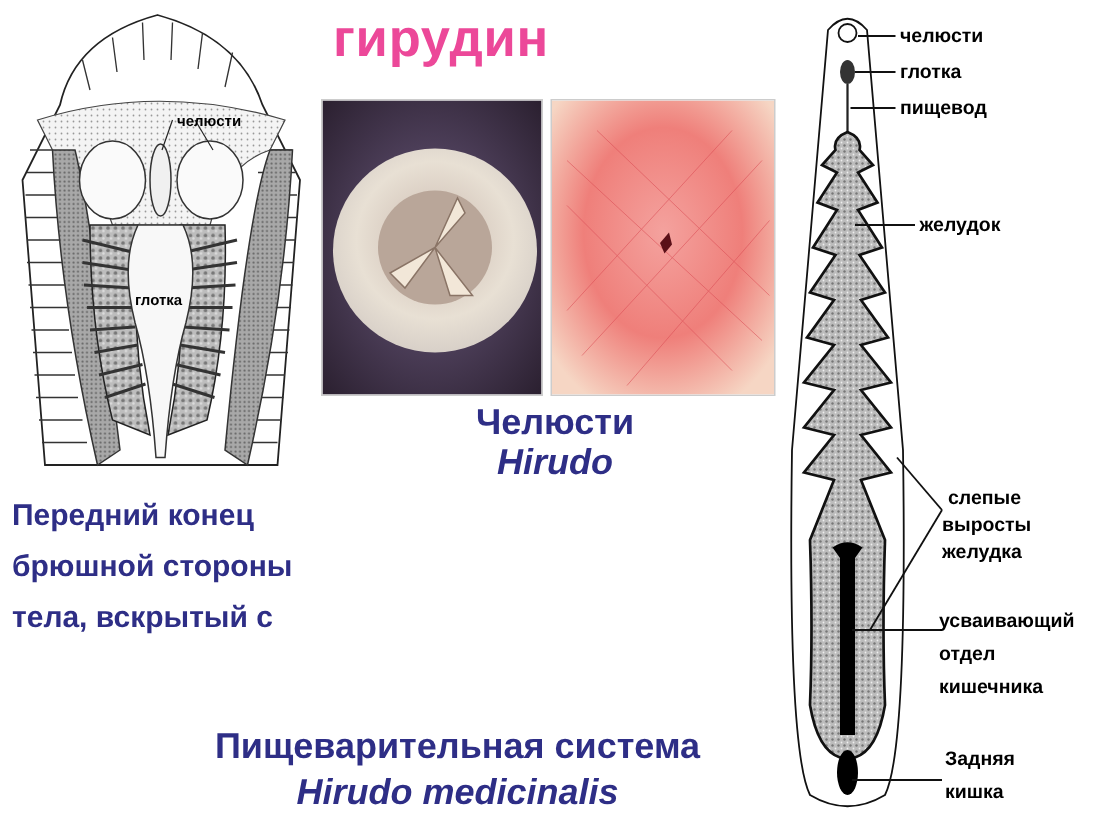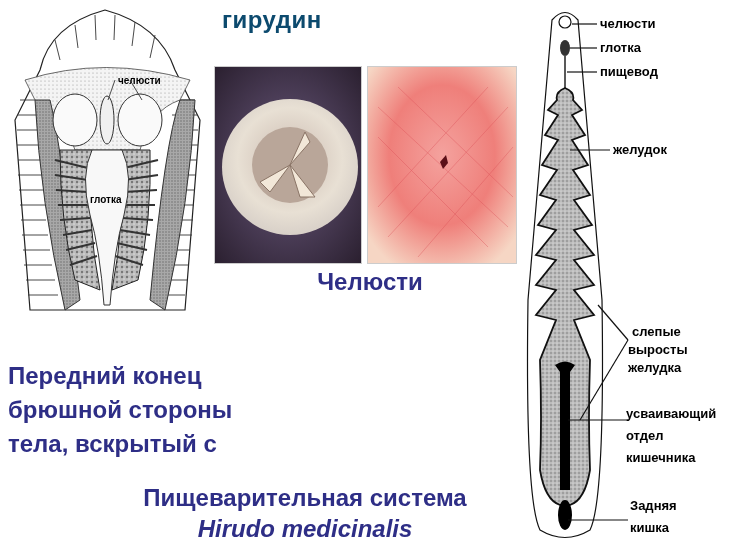--- a/index.html
+++ b/index.html
@@ -1,22 +1,22 @@
 <!DOCTYPE html>
 <html><head>
 <meta charset="utf-8">
 <style>
   html, body { margin:0; padding:0; background:#ffffff; }
   body { width:733px; height:550px; position:relative; overflow:hidden;
          font-family:"Liberation Sans", sans-serif; }
   .abs { position:absolute; }
-  .title { left:222px; top:6px; font-size:24px; font-weight:bold; color:#0c4a6e; letter-spacing:0.5px; }
+  .title { left:222px; top:6px; font-size:35px; font-weight:bold; color:#ec4899; letter-spacing:0.5px; }
   .blue { color:#2e2e86; font-weight:bold; }
   .caption-jaws { left:270px; top:268px; width:200px; text-align:center; font-size:24px; line-height:27px; }
-  .caption-front { left:8px; top:359px; font-size:24px; line-height:34px; }
+  .caption-front { left:8px; top:327px; font-size:20px; line-height:34px; }
   .caption-digest { left:110px; top:482px; width:390px; text-align:center; font-size:24px; line-height:31px; }
   .it { font-style:italic; }
   .lbl { font-size:12.5px; color:#111; font-weight:bold; }
   .lblr { font-size:13px; color:#111; font-weight:bold; }
   .photo { border:1px solid #ccc; }
 </style>
 </head>
 <body>
 
 <div class="abs title">гирудин</div>
@@ -96,20 +96,21 @@
   </defs>
   <rect width="148" height="196" fill="url(#skin)"></rect>
   <g stroke="#d94a52" stroke-width="0.6" opacity="0.6">
     <path d="M10,40 L140,160 M10,70 L120,180 M30,20 L145,130 M140,40 L20,170 M120,20 L10,140 M145,80 L50,190"></path>
   </g>
   <path d="M72,95 L78,88 L80,96 L75,102 Z" fill="#5b1018"></path>
 </svg>
 
 <div class="abs blue caption-jaws">
   <div>Челюсти</div>
+  <div class="it">Hirudo</div>
 </div>
 
 <div class="abs blue caption-front">
   <div>Передний конец</div>
   <div>брюшной стороны</div>
   <div>тела, вскрытый с</div>
 </div>
 
 <div class="abs blue caption-digest">
   <div>Пищеварительная система</div>

